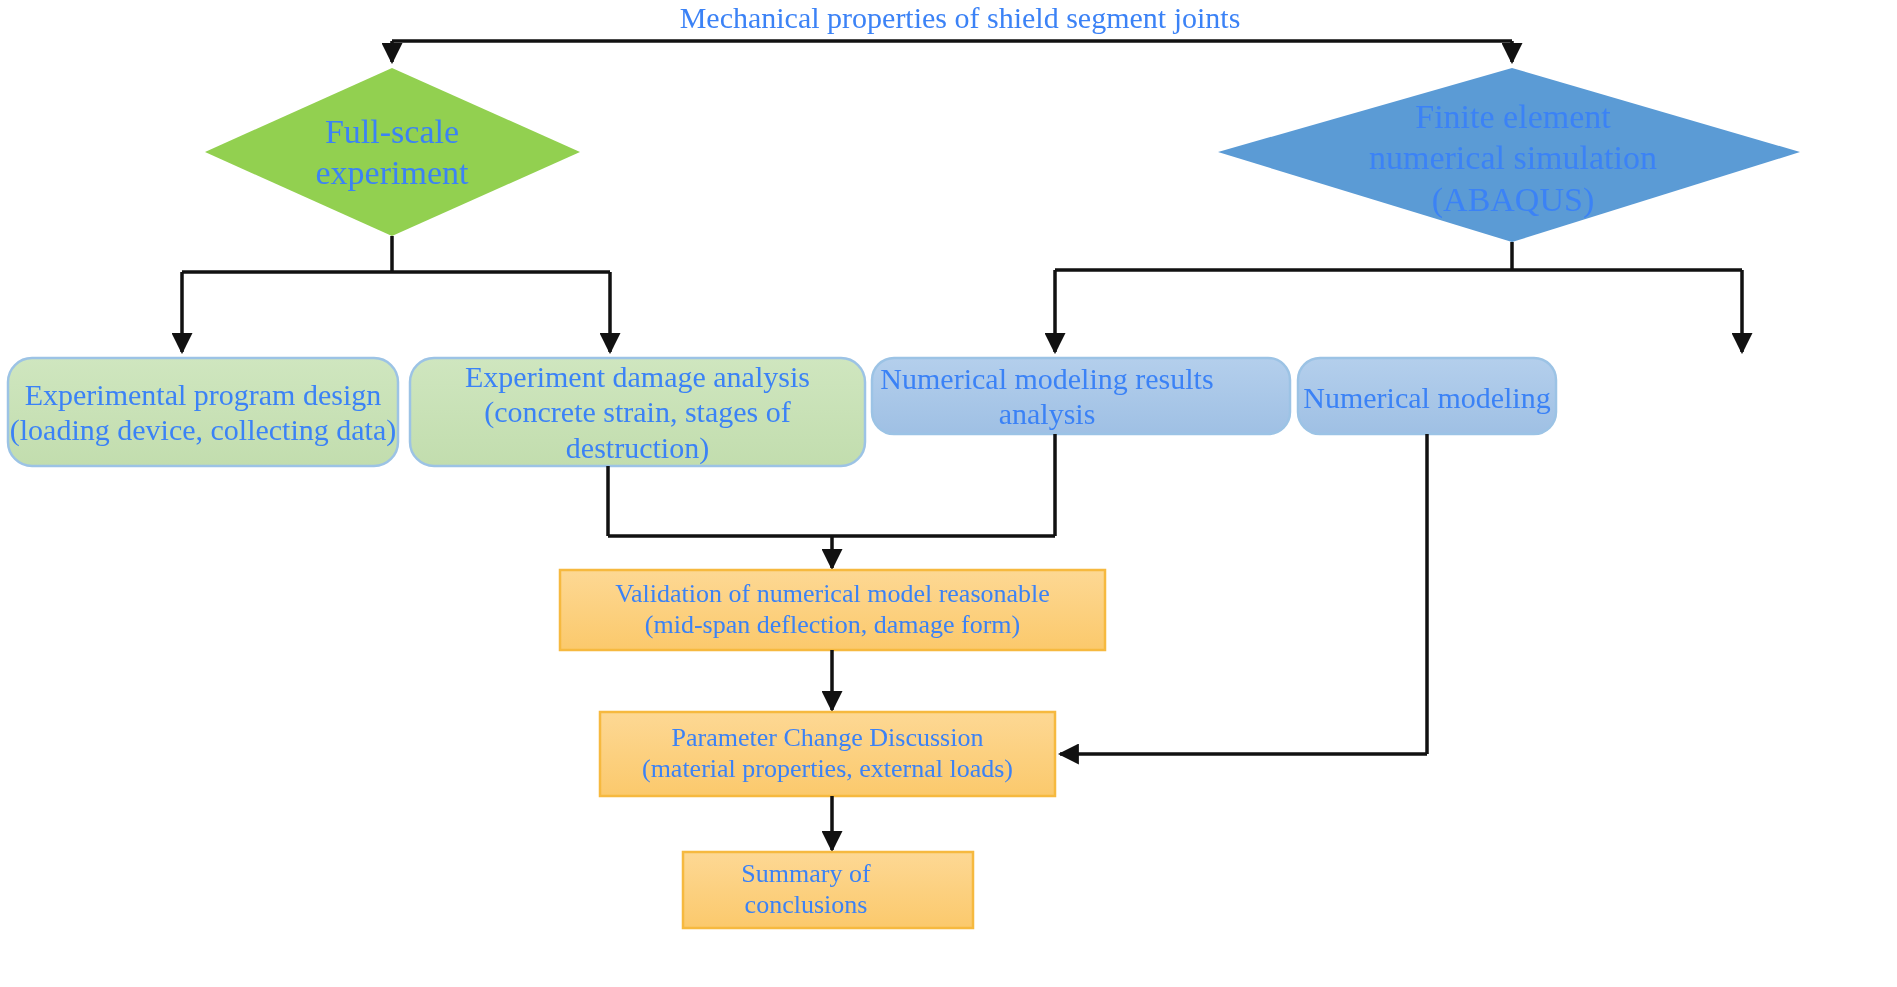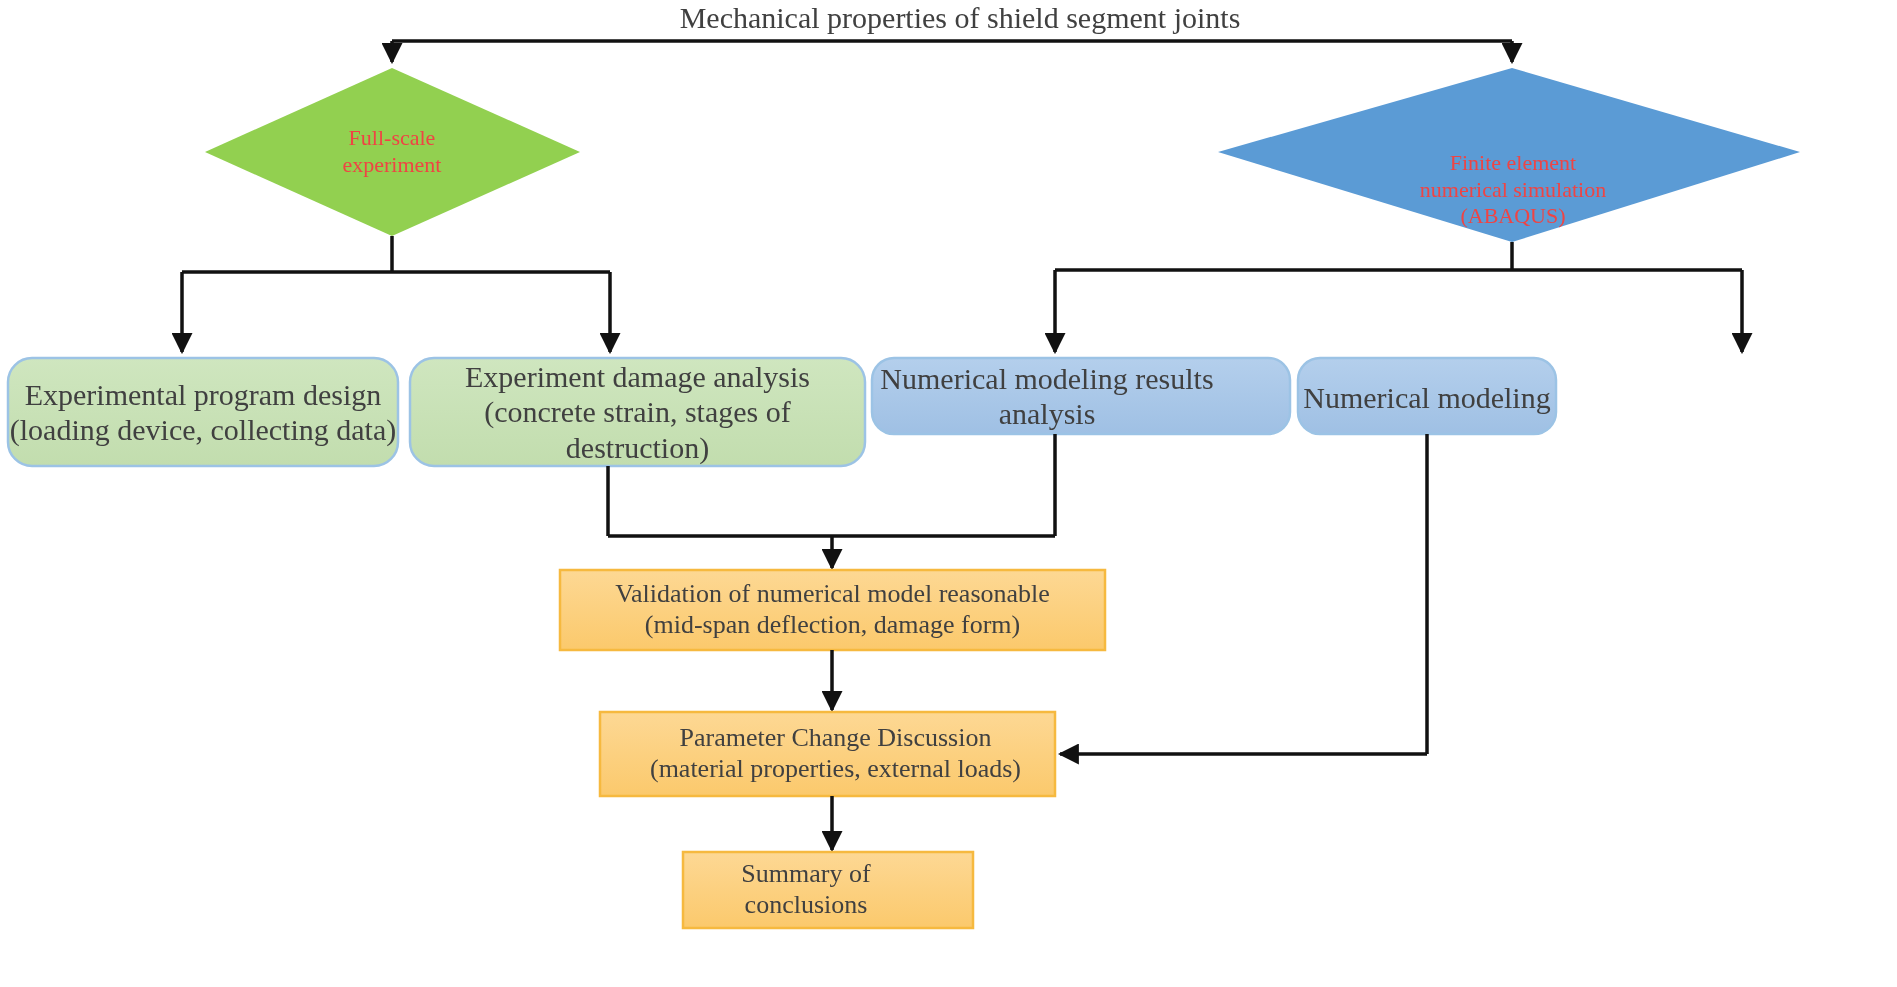--- a/index.html
+++ b/index.html
@@ -3,27 +3,27 @@
 <meta charset="utf-8">
 <style>
   html,body{margin:0;padding:0;background:#ffffff;}
   body{width:1897px;height:987px;overflow:hidden;
        font-family:"Liberation Serif","DejaVu Serif",serif;}
   #stage{position:relative;width:1897px;height:987px;background:#fff;}
   svg.layer{position:absolute;left:0;top:0;width:1897px;height:987px;}
 
   .node{position:absolute;box-sizing:border-box;display:flex;
         align-items:center;justify-content:center;text-align:center;
-        color:#404040;line-height:1.18;white-space:pre-line;}
+        color:#3b82f6;line-height:1.18;white-space:pre-line;}
 
   .title{font-size:30px;}
 
   .diamond-label{position:absolute;display:flex;align-items:center;
-        justify-content:center;text-align:center;color:#ef4444;
-        font-size:22px;line-height:1.22;white-space:pre-line;
+        justify-content:center;text-align:center;color:#3b82f6;
+        font-size:34px;line-height:1.22;white-space:pre-line;
         pointer-events:none;font-family:Liberation Serif, serif;}
   .green-box{background:#c6e0b4;border:2px solid #9cc3e5;font-size:30px;}
   .blue-box{background:#a9c7e8;border:2px solid #9cc3e5;font-size:30px;}
   .orange-box{background:#fcd281;border:2px solid #f6b93f;font-size:26px;}
 </style>
 </head>
 <body>
 
 <div id="stage">
 
@@ -101,21 +101,21 @@
     <g stroke="#111" stroke-width="3.5" fill="none">
       <path d="M 832 796 V 850" marker-end="url(#ah)"></path>
     </g>
 
     <rect x="683" y="852" width="290" height="76" rx="0" ry="0" fill="url(#gOrangeBox)" stroke="#f6b93f" stroke-width="2.5"></rect>
   </svg>
 
   <div class="diamond-label" style="left:232px;top:104px;width:320px;height:96px;">Full-scale
 experiment</div>
 
-  <div class="diamond-label" style="left:1318px;top:98px;width:390px;height:120px;margin-top:32px;">Finite element
+  <div class="diamond-label" style="left:1318px;top:98px;width:390px;height:120px;">Finite element
 numerical simulation
 (ABAQUS)</div>
 
   <div class="node green-box" style="left:8px;top:358px;width:390px;height:108px;
        background:none;border:none;">Experimental program design
 (loading device, collecting data)</div>
 
   <div class="node green-box" style="left:410px;top:358px;width:455px;height:108px;
        background:none;border:none;">Experiment damage analysis
 (concrete strain, stages of destruction)</div>
@@ -124,19 +124,19 @@
        background:none;border:none;">Numerical modeling results analysis</div>
 
   <div class="node blue-box" style="left:1298px;top:358px;width:258px;height:80px;
        background:none;border:none;">Numerical modeling</div>
 
   <div class="node orange-box" style="left:560px;top:570px;width:545px;height:80px;
        background:none;border:none;">Validation of numerical model reasonable
 (mid-span deflection, damage form)</div>
 
   <div class="node orange-box" style="left:600px;top:712px;width:455px;height:84px;
-       background:none;border:none;margin-left:8px;">Parameter Change Discussion
+       background:none;border:none;">Parameter Change Discussion
 (material properties, external loads)</div>
 
   <div class="node orange-box" style="left:683px;top:852px;width:246px;height:76px;
        background:none;border:none;">Summary of conclusions</div>
 
 </div>
 
 </body></html>

